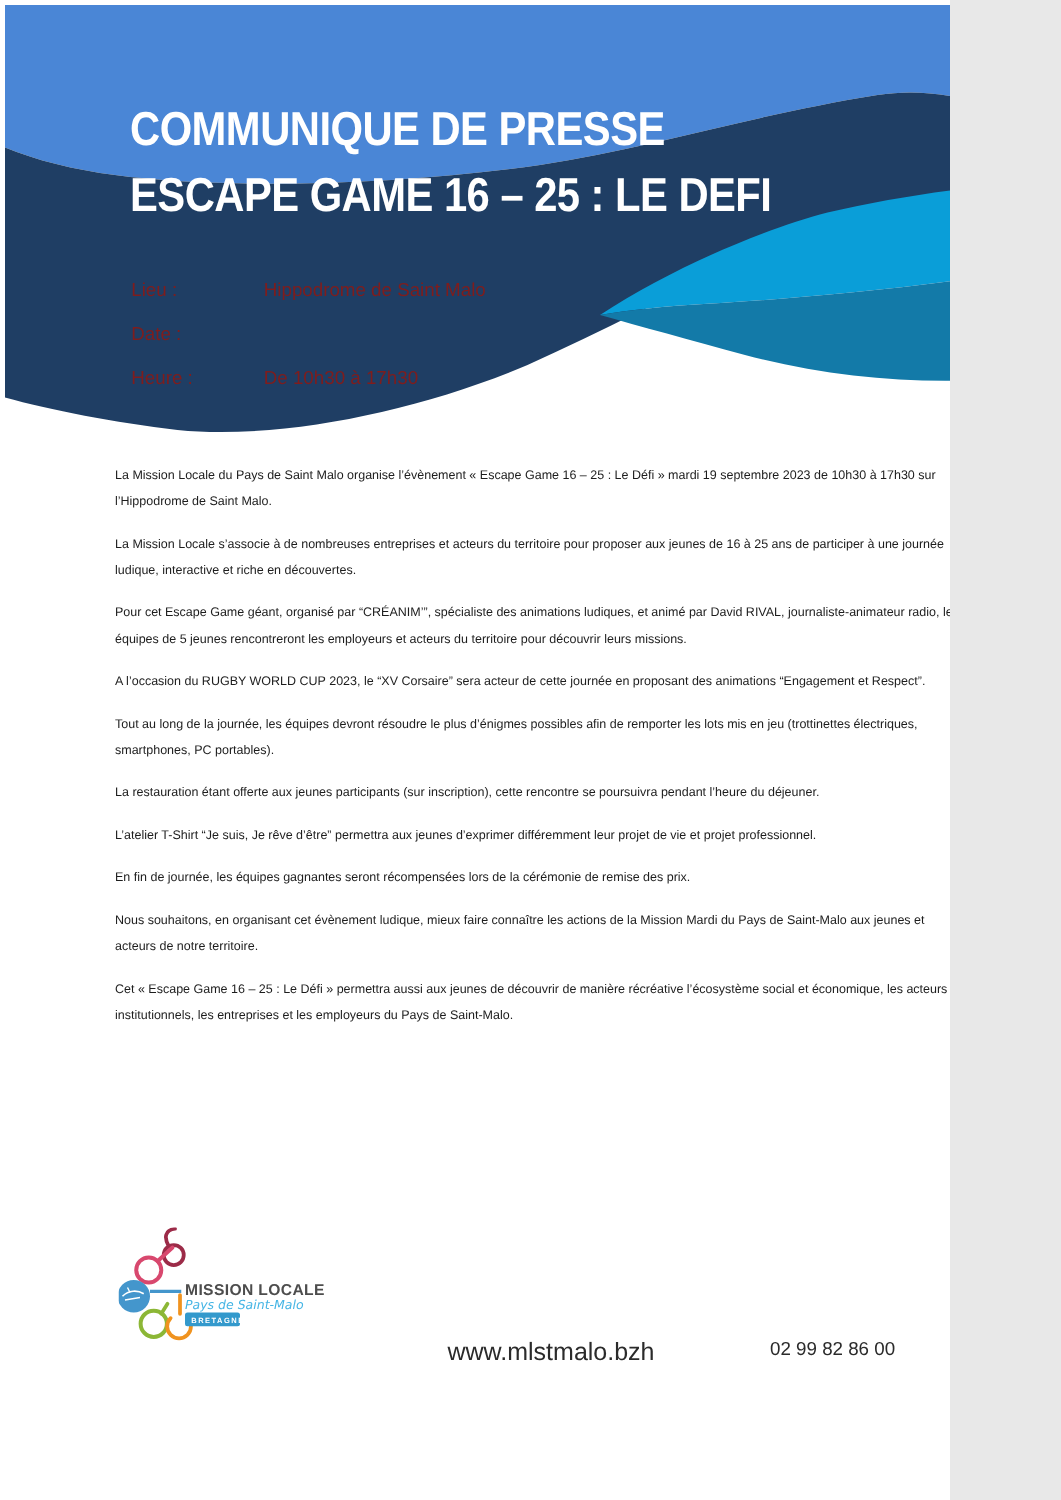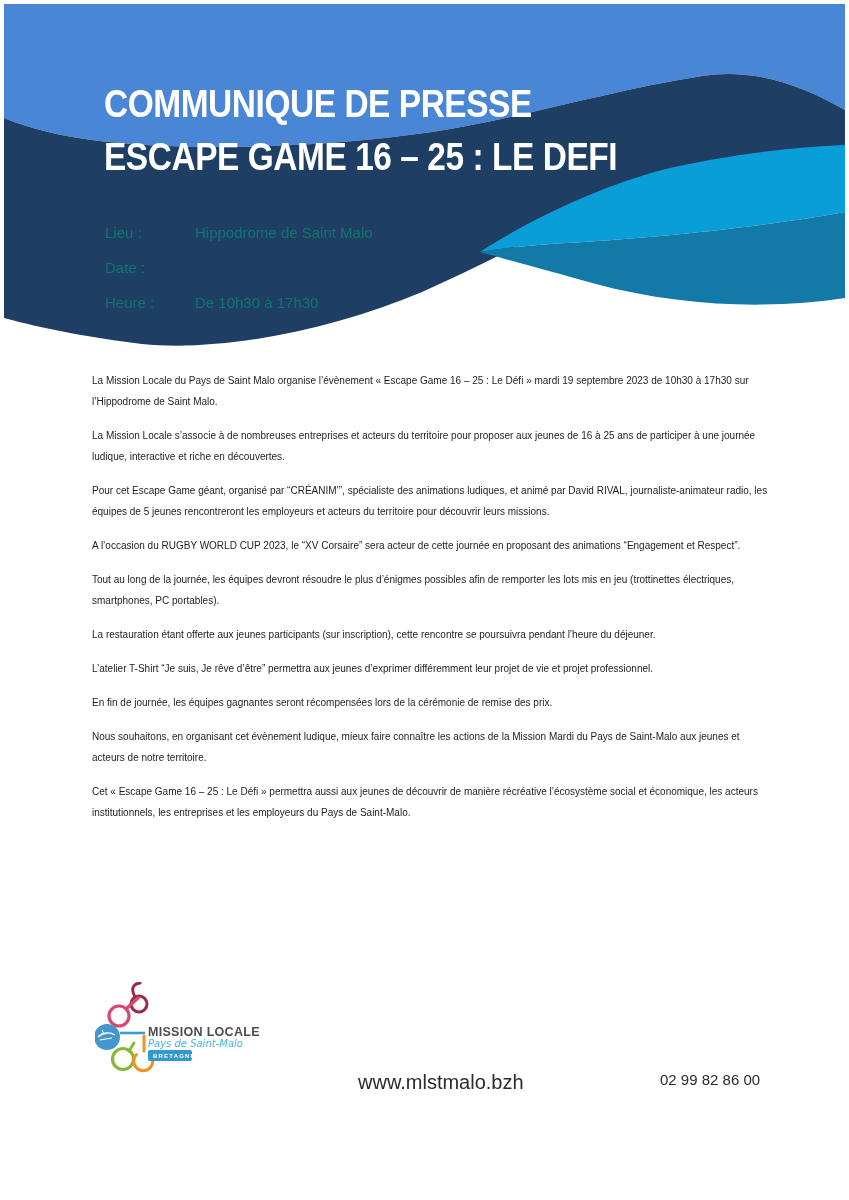--- a/index.html
+++ b/index.html
@@ -1,46 +1,46 @@
 <!DOCTYPE html>
 <html><head>
 <meta charset="utf-8">
 <style>
   html,body{margin:0;padding:0;background:#e8e8e8;}
   .page{
     position:relative;
-    width:849px;height:1200px;
+    width:760px;height:1200px;
     background:#ffffff;
     overflow:hidden;
     font-family:"Liberation Sans", sans-serif;
   }
   
   .header-svg{position:absolute;left:0;top:0;width:849px;height:360px;display:block;}
   
   .title-block{
     position:absolute;left:104px;top:78px;
     color:#ffffff;font-weight:bold;
     font-size:38px;line-height:53px;letter-spacing:-0.5px;
     transform:scaleX(0.88);transform-origin:left top;
     white-space:nowrap;
   }
   .info-block{position:absolute;left:105px;top:222px;width:420px;}
-  .info-row{display:flex;margin-bottom:14px;color:#0f766e;font-size:15px;line-height:21px;}
+  .info-row{display:flex;margin-bottom:14px;color:#7f1d1d;font-size:15px;line-height:21px;gap:16px;}
   .info-label{width:90px;flex:0 0 90px;}
   .info-value{flex:1;}
   
   .body-block{
     position:absolute;left:92px;top:370px;width:678px;
     color:#1d1d1d;font-size:10px;line-height:21px;
   }
   .body-block p{margin:0 0 13px 0;}
   
   .logo-svg{position:absolute;left:95px;top:982px;width:215px;height:96px;display:block;}
   .footer-website{position:absolute;left:358px;top:1071px;font-size:20px;color:#2b2b2b;}
-  .footer-phone{position:absolute;left:616px;top:1071px;font-size:15px;color:#2b2b2b;margin-left:44px;}
+  .footer-phone{position:absolute;left:616px;top:1071px;font-size:15px;color:#2b2b2b;}
   .logo-title{font-family:"Liberation Sans",sans-serif;font-weight:bold;font-size:12.5px;letter-spacing:0.3px;}
   .logo-sub{font-family:"DejaVu Sans",sans-serif;font-style:italic;font-size:10px;}
   .logo-badge-text{font-family:"Liberation Sans",sans-serif;font-weight:bold;font-size:6px;letter-spacing:1.2px;}
 </style>
 </head>
 <body>
 
 <div class="page">
 
   <svg class="header-svg" viewBox="0 0 849 360" preserveAspectRatio="none">

